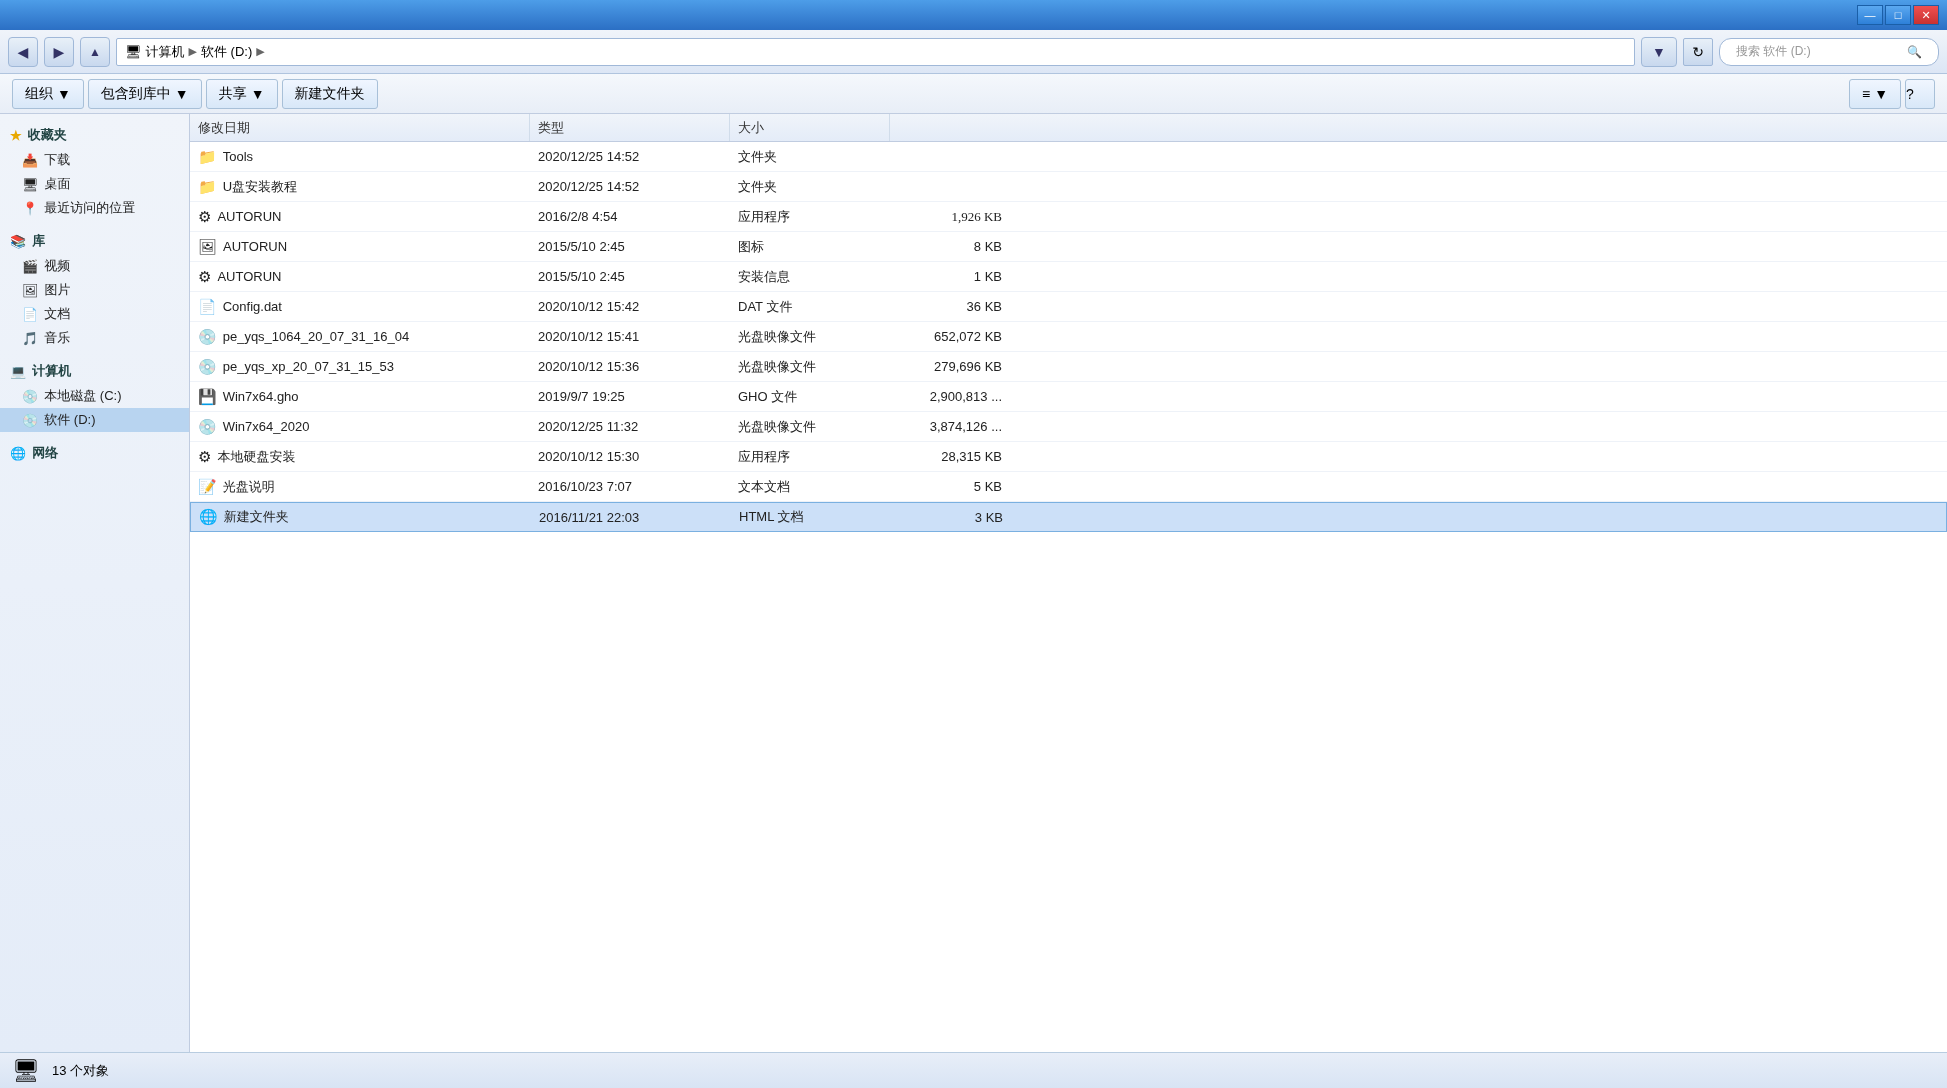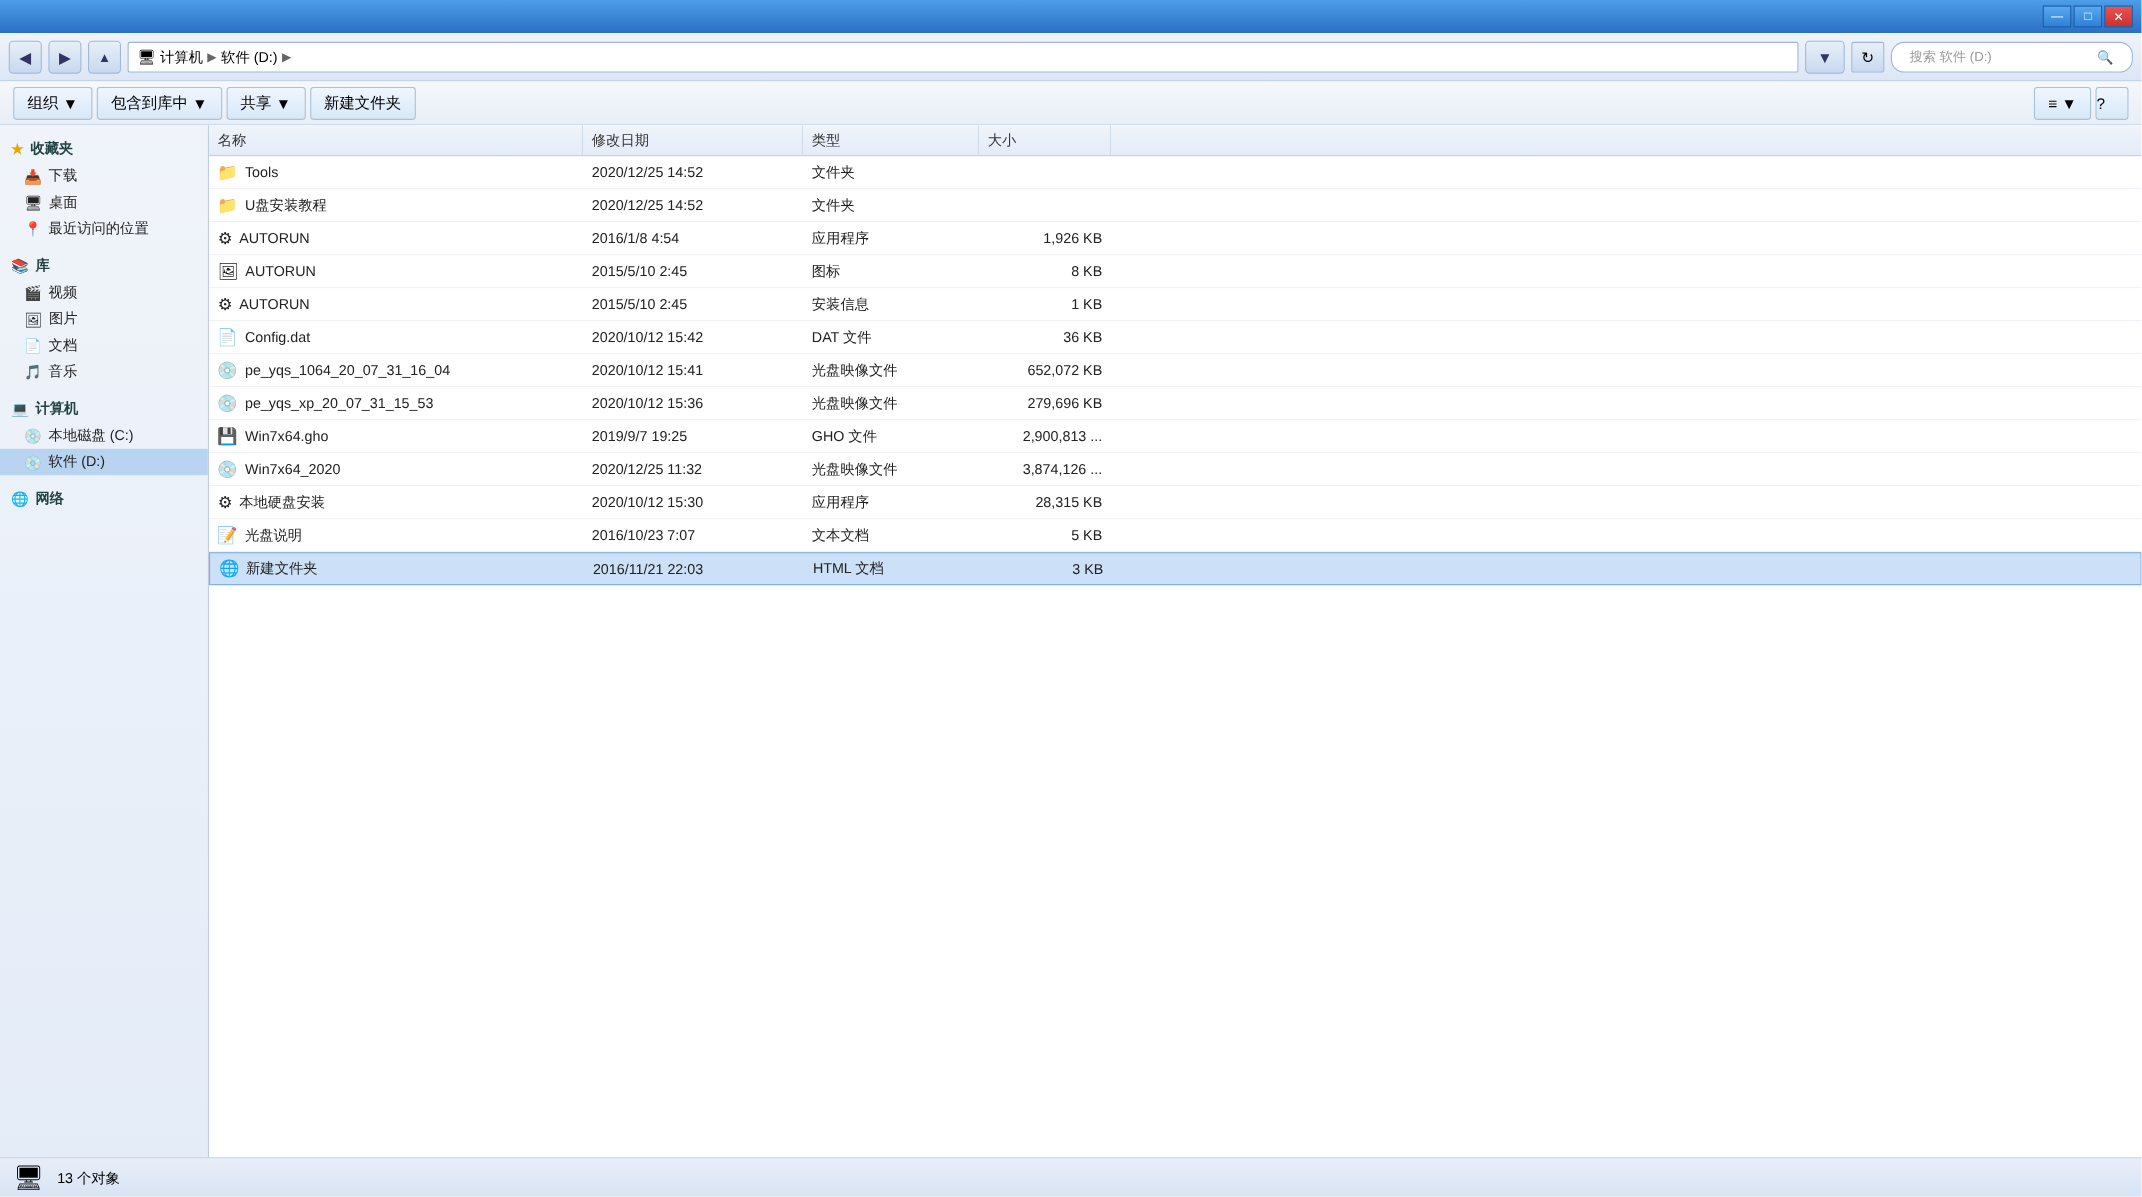--- a/index.html
+++ b/index.html
@@ -334,21 +334,20 @@
         <span>🌐</span>
         <span>网络</span>
       </div>
     </div>
 
   </div>
 
   <div class="file-list-container">
 
     <div class="file-list-header">
-      <div class="file-list-header-cell">名称</div>
       <div class="file-list-header-cell">修改日期</div>
       <div class="file-list-header-cell">类型</div>
       <div class="file-list-header-cell">大小</div>
     </div>
 
     <div id="file-rows">
         <div class="file-row">
     <div class="file-cell">
       <span style="font-size:15px;">📁</span>
       <span>Tools</span>
@@ -364,23 +363,23 @@
     </div>
     <div class="file-cell">2020/12/25 14:52</div>
     <div class="file-cell">文件夹</div>
     <div class="file-cell" style="justify-content:flex-end;"></div>
   </div>
         <div class="file-row">
     <div class="file-cell">
       <span style="font-size:15px;">⚙</span>
       <span>AUTORUN</span>
     </div>
-    <div class="file-cell">2016/1/8 4:54</div>
+    <div class="file-cell">2016/2/8 4:54</div>
     <div class="file-cell">应用程序</div>
-    <div class="file-cell" style="justify-content:flex-end;">1,926 KB</div>
+    <div class="file-cell" style="justify-content:flex-end;font-family:Liberation Serif, serif;">1,926 KB</div>
   </div>
         <div class="file-row">
     <div class="file-cell">
       <span style="font-size:15px;">🖼</span>
       <span>AUTORUN</span>
     </div>
     <div class="file-cell">2015/5/10 2:45</div>
     <div class="file-cell">图标</div>
     <div class="file-cell" style="justify-content:flex-end;">8 KB</div>
   </div>

